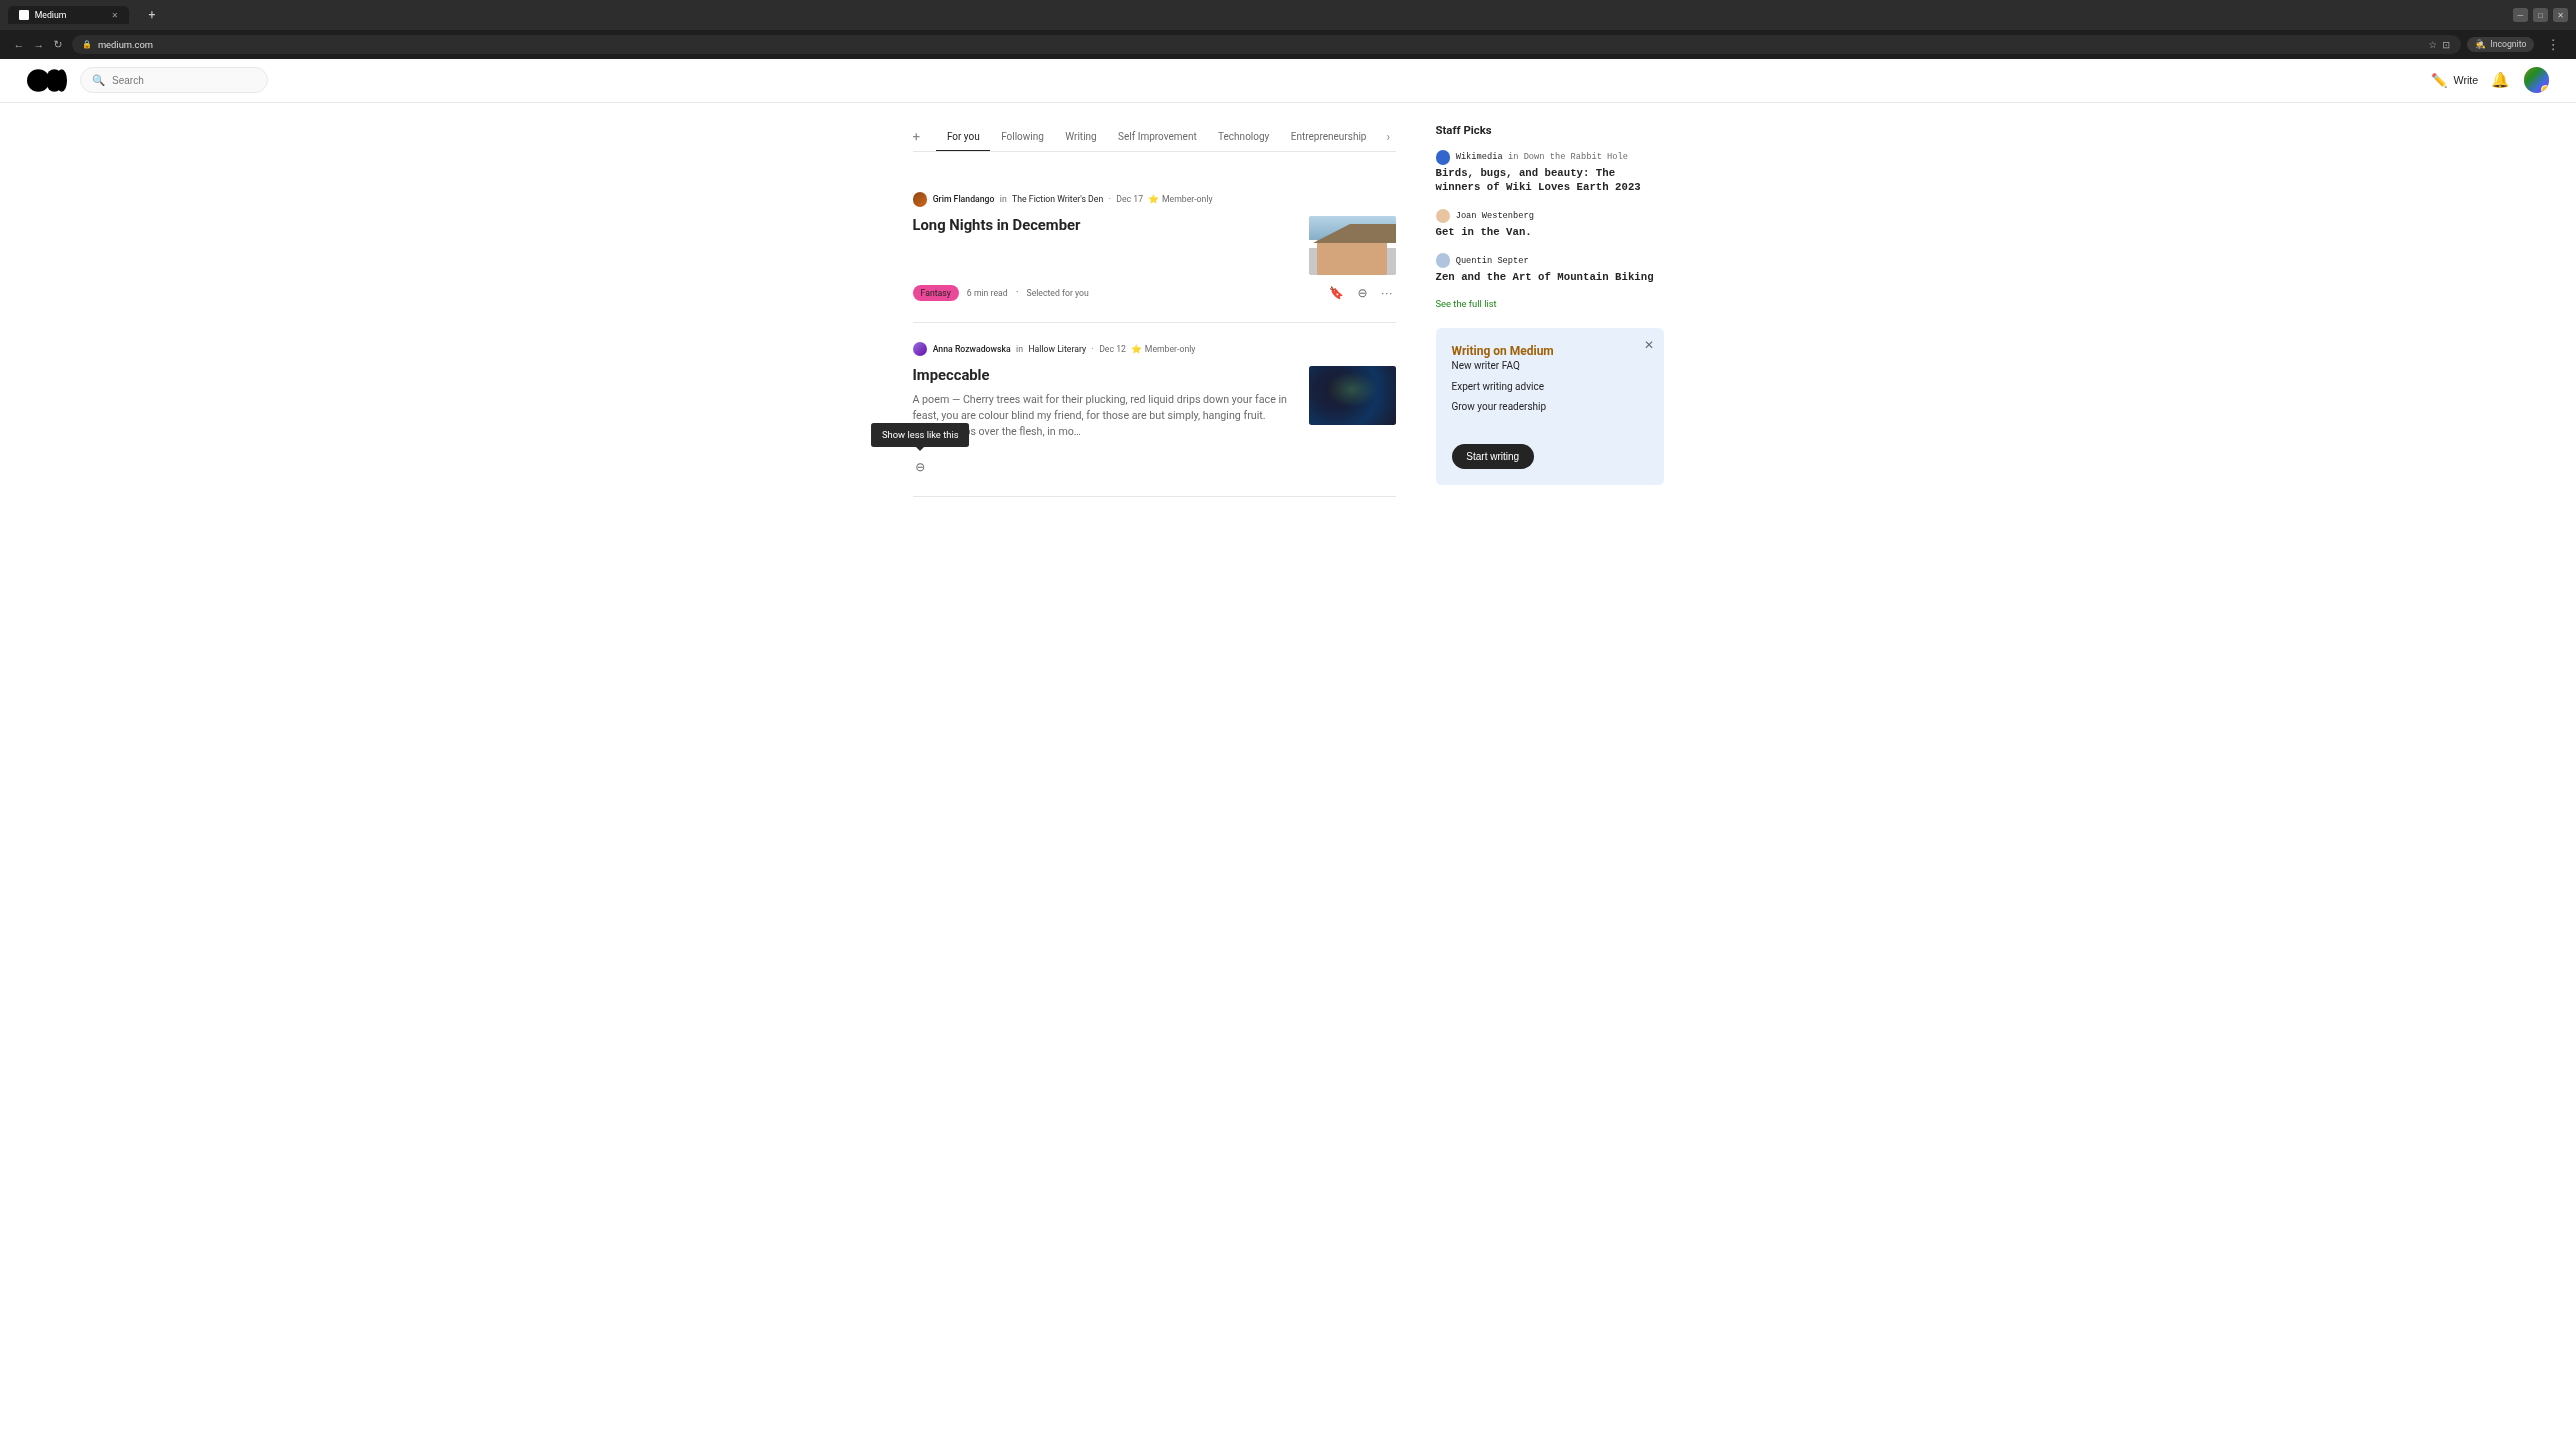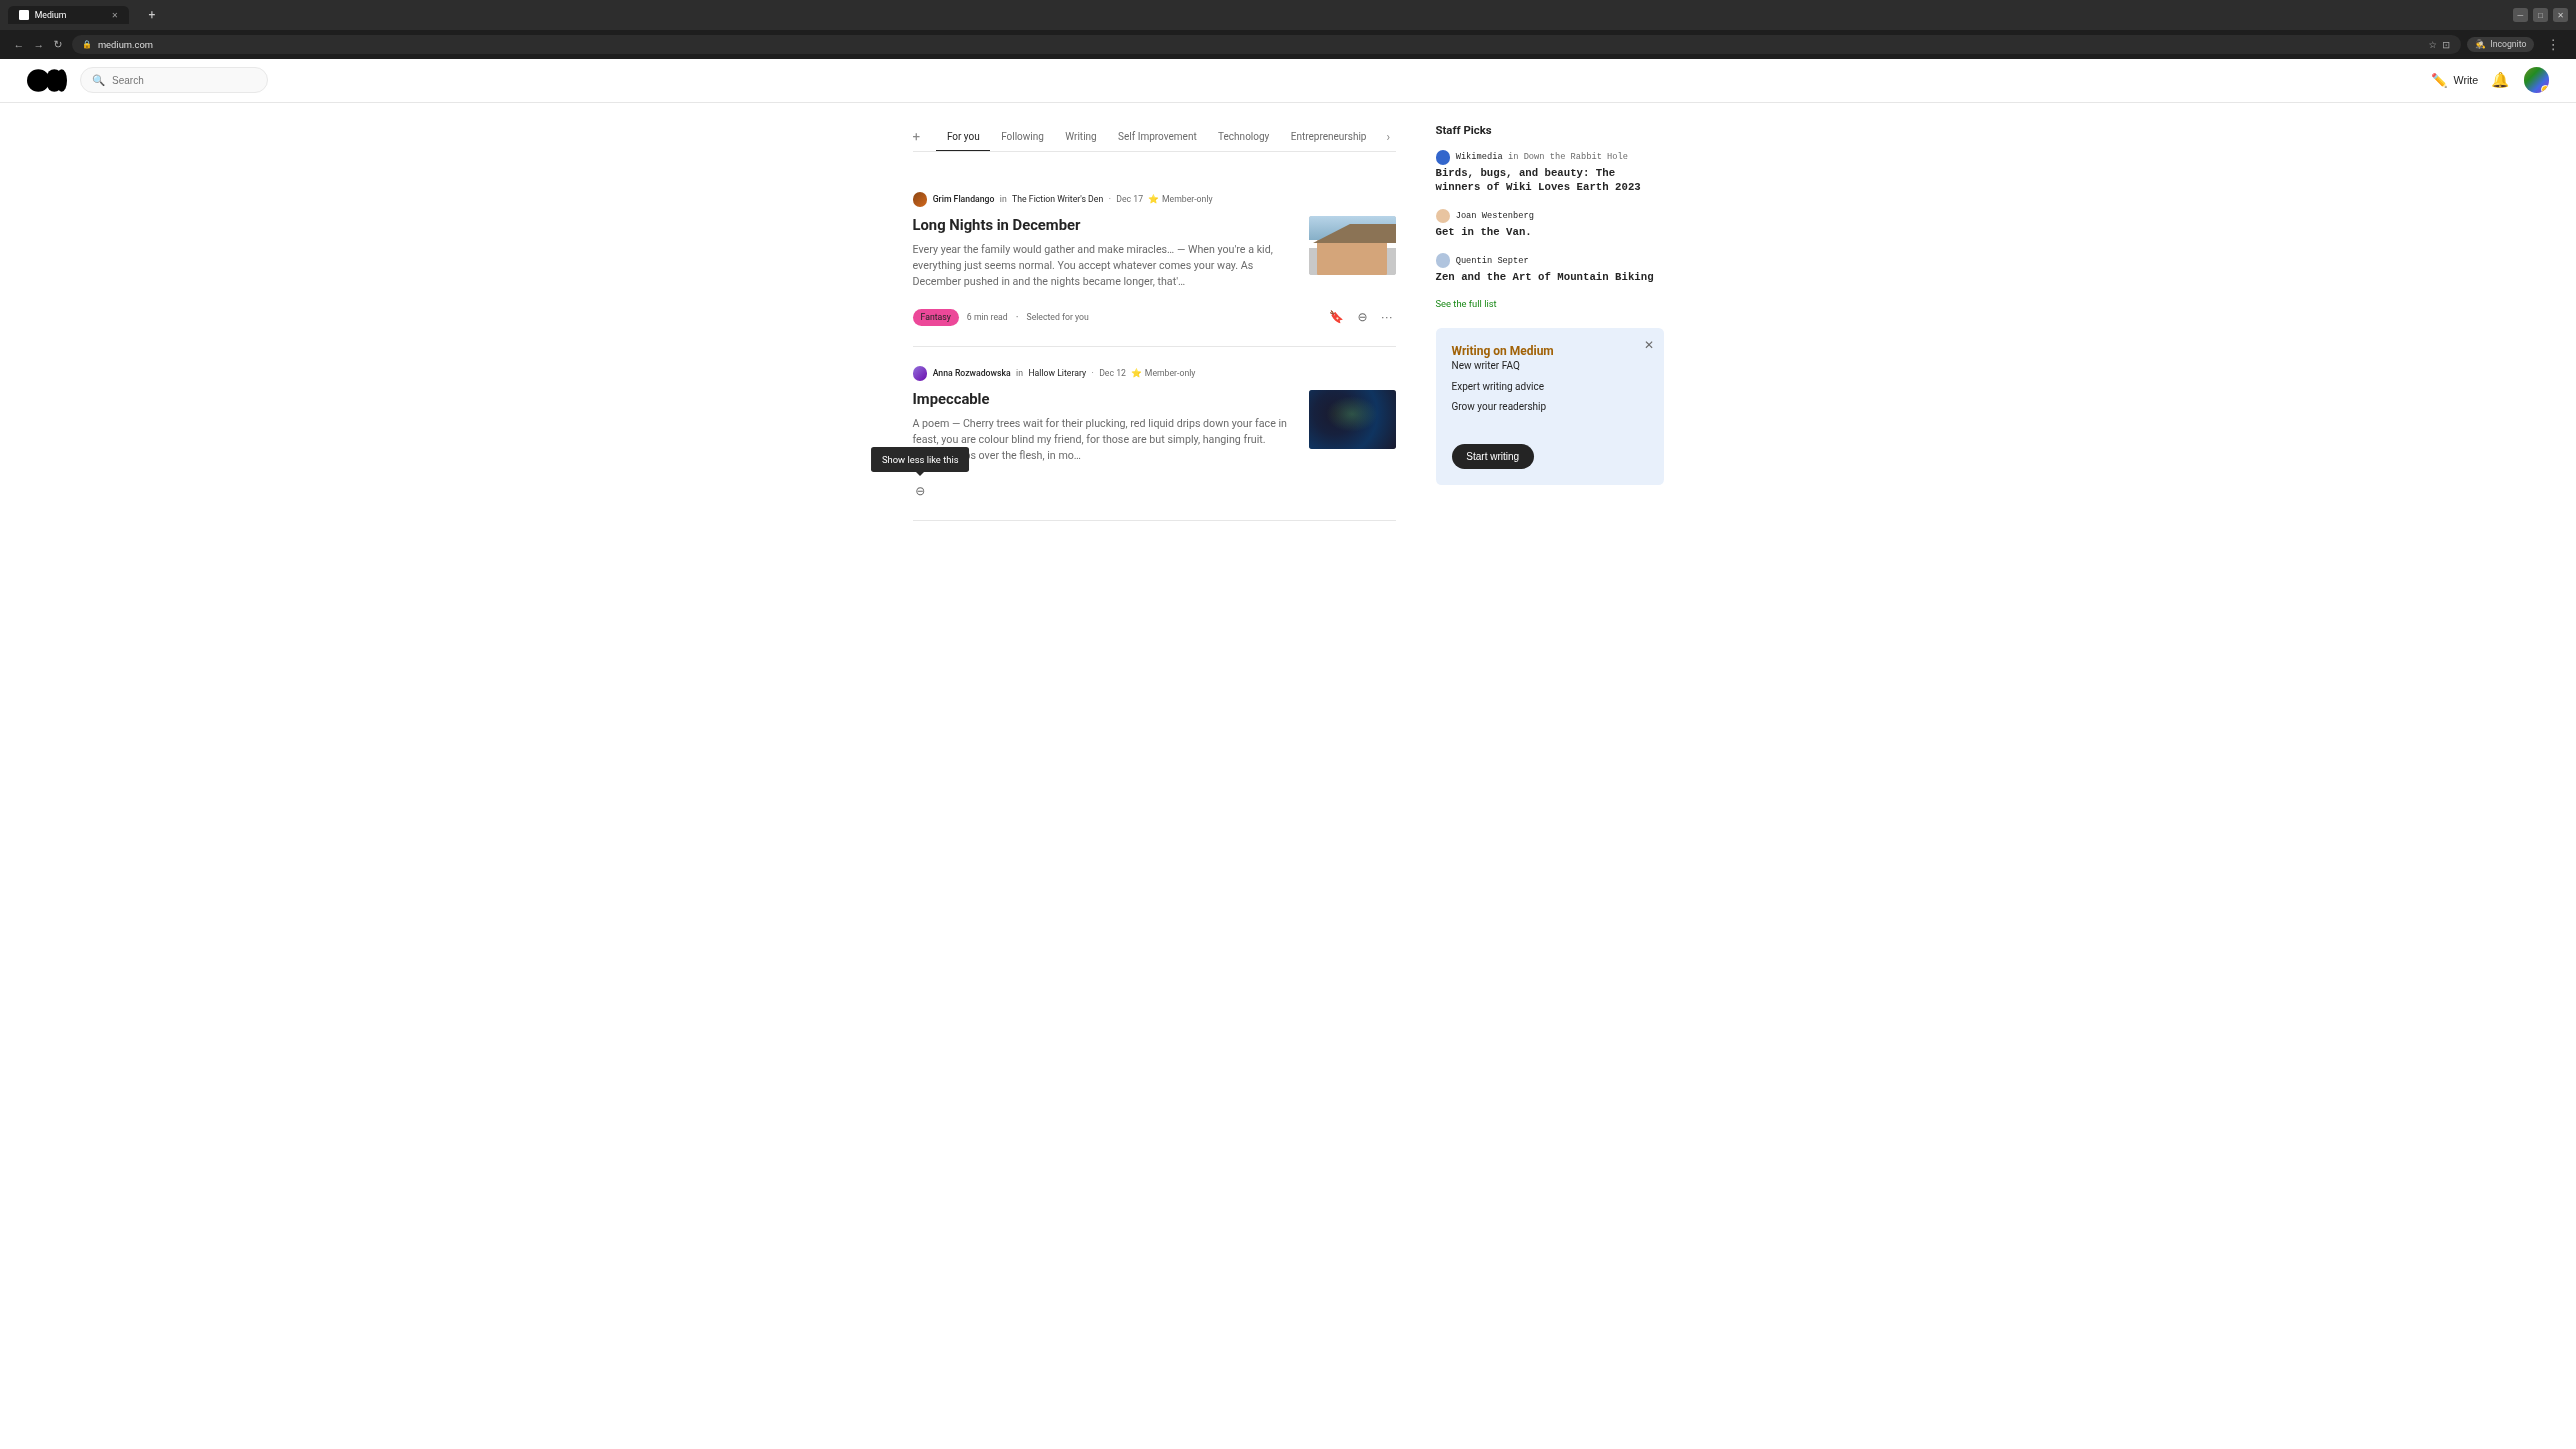--- a/index.html
+++ b/index.html
@@ -641,21 +641,20 @@
           <span class="dot">·</span>
           <span class="date-text">Dec 17</span>
           <div class="member-badge">
             <span class="star-icon">⭐</span>
             <span class="member-text">Member-only</span>
           </div>
         </div>
         <div class="article-content">
           <div class="article-text">
             <h2 class="article-title">Long Nights in December</h2>
-            <p class="article-excerpt">Every year the family would gather and make miracles… — When you're a kid, everything just seems normal. You accept whatever comes your way. As December pushed in and the nights became longer, that'…</p>
           </div>
           <div class="article-thumbnail">
             <div class="thumbnail-house"></div>
           </div>
         </div>
         <div class="article-footer">
           <span class="tag-badge">Fantasy</span>
           <span class="read-time">6 min read</span>
           <span class="dot">·</span>
           <span class="selected-text">Selected for you</span>

